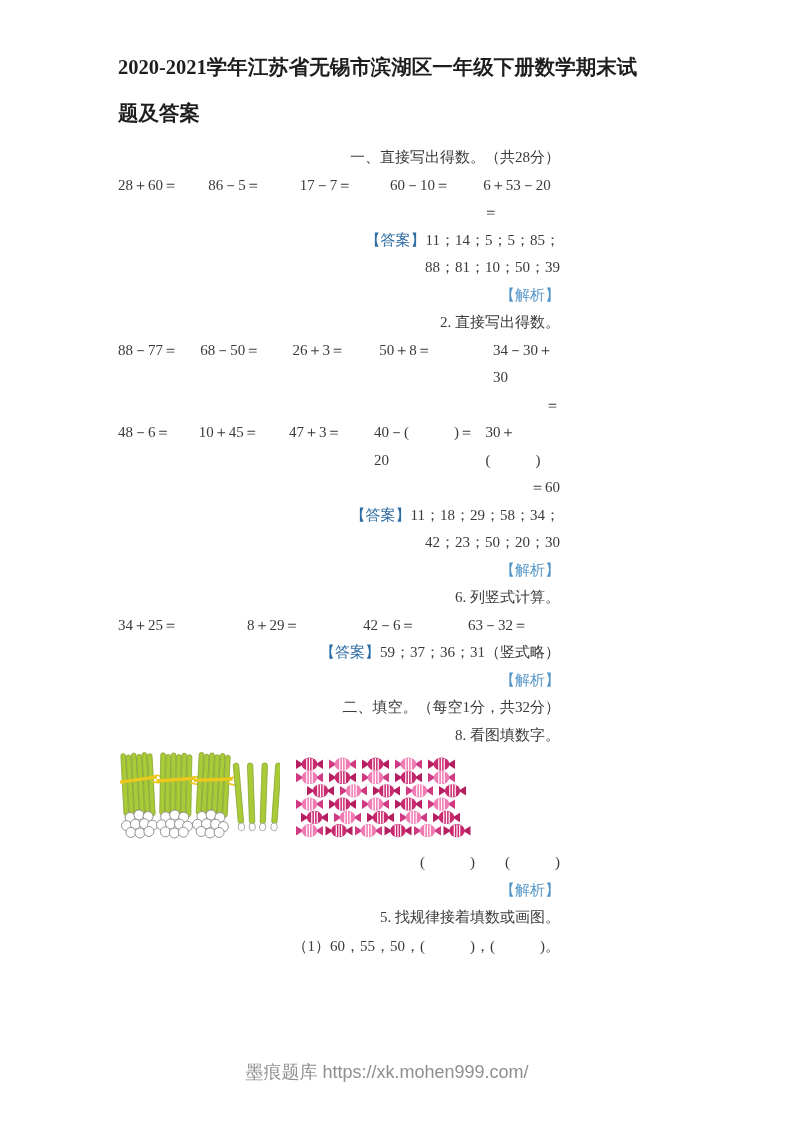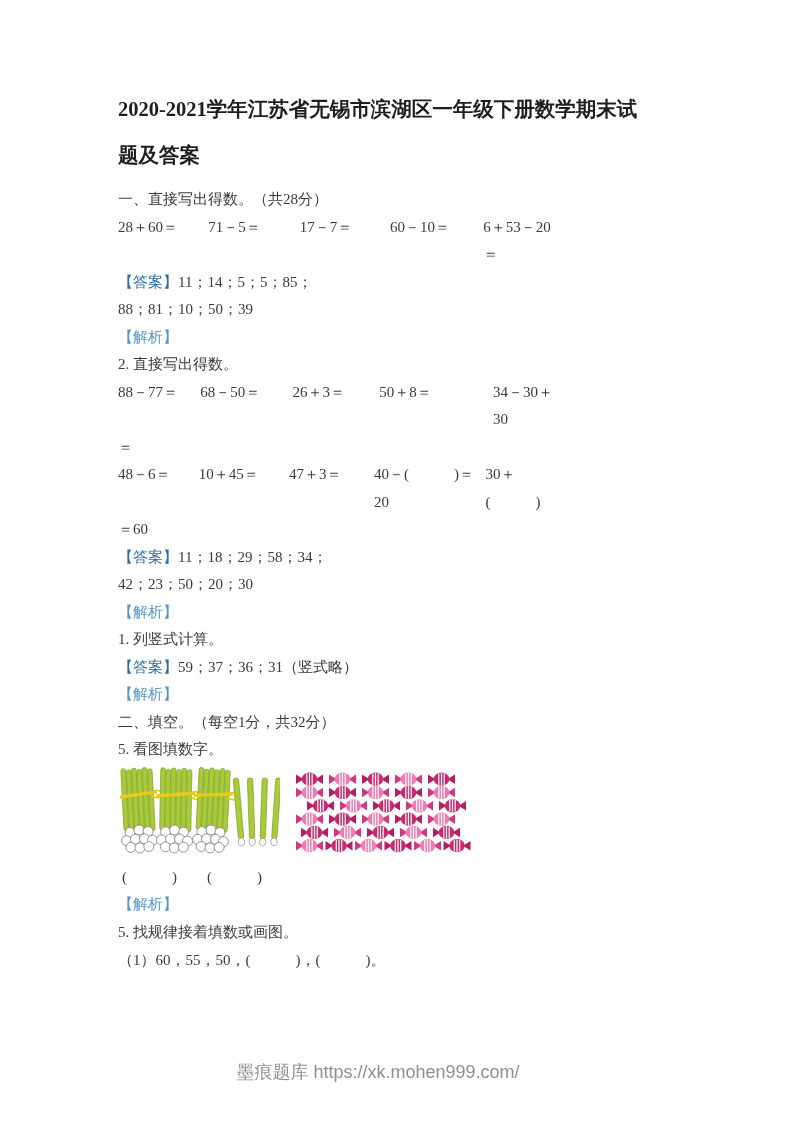--- a/index.html
+++ b/index.html
@@ -3,61 +3,61 @@
 <meta charset="utf-8">
 <style>
   html,body{margin:0;padding:0;background:#ffffff;}
   body{
     width:793px;height:1122px;overflow:hidden;position:relative;
     font-family:"Liberation Serif","DejaVu Serif",serif;
     color:#3a3a3a;
   }
   .page{
     box-sizing:border-box;width:670px;height:1122px;
-    padding:86px 110px 0 118px;position:relative;
+    padding:44px 110px 0 118px;position:relative;
   }
   .title{
     font-size:20.5px;font-weight:bold;color:#1e1e1e;
     line-height:46px;margin:0 0 8px 0;
   }
   .title div{white-space:nowrap;}
-  p{margin:0;font-size:15px;line-height:27.5px;white-space:pre-wrap;}
+  p{margin:0;font-size:15px;line-height:27.5px;white-space:pre-wrap;text-align:right;}
   .eqrow{display:flex;font-size:15px;line-height:27.5px;white-space:pre-wrap;}
   .eqrow span{display:inline-block;}
   .w97{width:97px}.w98{width:98px}.w100{width:100px}
   .w92{width:92px}.w103{width:103px}.w127{width:127px}
   .w129{width:129px}.w116{width:116px}.w105{width:105px}
   .ans-label{color:var(--answer_label);}
   .analysis{color:var(--analysis_label);}
   .img-row{display:flex;align-items:flex-end;margin:6px 0 2px 2px;height:92px;}
   .sticks{width:162px;margin-right:14px;}
   .candies{width:180px;}
   .blanks{padding-left:4px;}
   .q4ans .vals{margin-left:36px;}
   .footer{
-    position:absolute;left:0;top:1060px;width:756px;text-align:center;
+    position:absolute;left:9px;top:1060px;width:756px;text-align:center;
     font-family:"Liberation Sans","DejaVu Sans",sans-serif;
     font-size:18px;color:var(--footer_gray);
   }
 </style>
 </head>
 <body>
 
 <div class="page">
 
   <h1 class="title">
     <div>2020-2021学年江苏省无锡市滨湖区一年级下册数学期末试</div>
     <div>题及答案</div>
   </h1>
 
   <p>一、直接写出得数。（共28分）</p>
 
   <div class="eqrow">
     <span class="w97">28＋60＝</span>
-    <span class="w98">71－5＝</span>
+    <span class="w98">86－5＝</span>
     <span class="w97">17－7＝</span>
     <span class="w100">60－10＝</span>
     <span>6＋53－20＝</span>
   </div>
   <p><span class="ans-label">【答案】</span><span>11；14；5；5；85；</span></p>
   <p>88；81；10；50；39</p>
   <p class="analysis">【解析】</p>
 
   <p>2. 直接写出得数。</p>
   <div class="eqrow">
@@ -73,27 +73,33 @@
     <span class="w103">10＋45＝</span>
     <span class="w97">47＋3＝</span>
     <span class="w127">40－(　　　)＝20</span>
     <span>30＋(　　　)</span>
   </div>
   <p>＝60</p>
   <p><span class="ans-label">【答案】</span><span>11；18；29；58；34；</span></p>
   <p>42；23；50；20；30</p>
   <p class="analysis">【解析】</p>
 
-  <p>1. 列竖式计算。</p>
+  <p>6. 列竖式计算。</p>
+  <div class="eqrow">
+    <span class="w129">34＋25＝</span>
+    <span class="w116">8＋29＝</span>
+    <span class="w105">42－6＝</span>
+    <span>63－32＝</span>
+  </div>
   <p><span class="ans-label">【答案】</span><span>59；37；36；31（竖式略）</span></p>
   <p class="analysis">【解析】</p>
 
   <p>二、填空。（每空1分，共32分）</p>
 
-  <p>5. 看图填数字。</p>
+  <p>8. 看图填数字。</p>
   <div class="img-row">
     <div class="sticks"><svg width="160" height="92" viewBox="0 0 160 92">
           <g transform="translate(0,0) rotate(-3 18 45)">
             <rect x="3" y="2" width="4.7" height="62" rx="2.2" fill="#a9cb37" stroke="#7d9c28" stroke-width="0.7"></rect>
             <rect x="8.3" y="3.5" width="4.7" height="62" rx="2.2" fill="#a9cb37" stroke="#7d9c28" stroke-width="0.7"></rect>
             <rect x="13.6" y="2" width="4.7" height="62" rx="2.2" fill="#a9cb37" stroke="#7d9c28" stroke-width="0.7"></rect>
             <rect x="18.9" y="3.5" width="4.7" height="62" rx="2.2" fill="#a9cb37" stroke="#7d9c28" stroke-width="0.7"></rect>
             <rect x="24.2" y="2" width="4.7" height="62" rx="2.2" fill="#a9cb37" stroke="#7d9c28" stroke-width="0.7"></rect>
             <rect x="29.5" y="3.5" width="4.7" height="62" rx="2.2" fill="#a9cb37" stroke="#7d9c28" stroke-width="0.7"></rect>
             <rect x="-1" y="27" width="39" height="3.4" fill="#ecc81c" transform="rotate(-5 18 29)"></rect>

